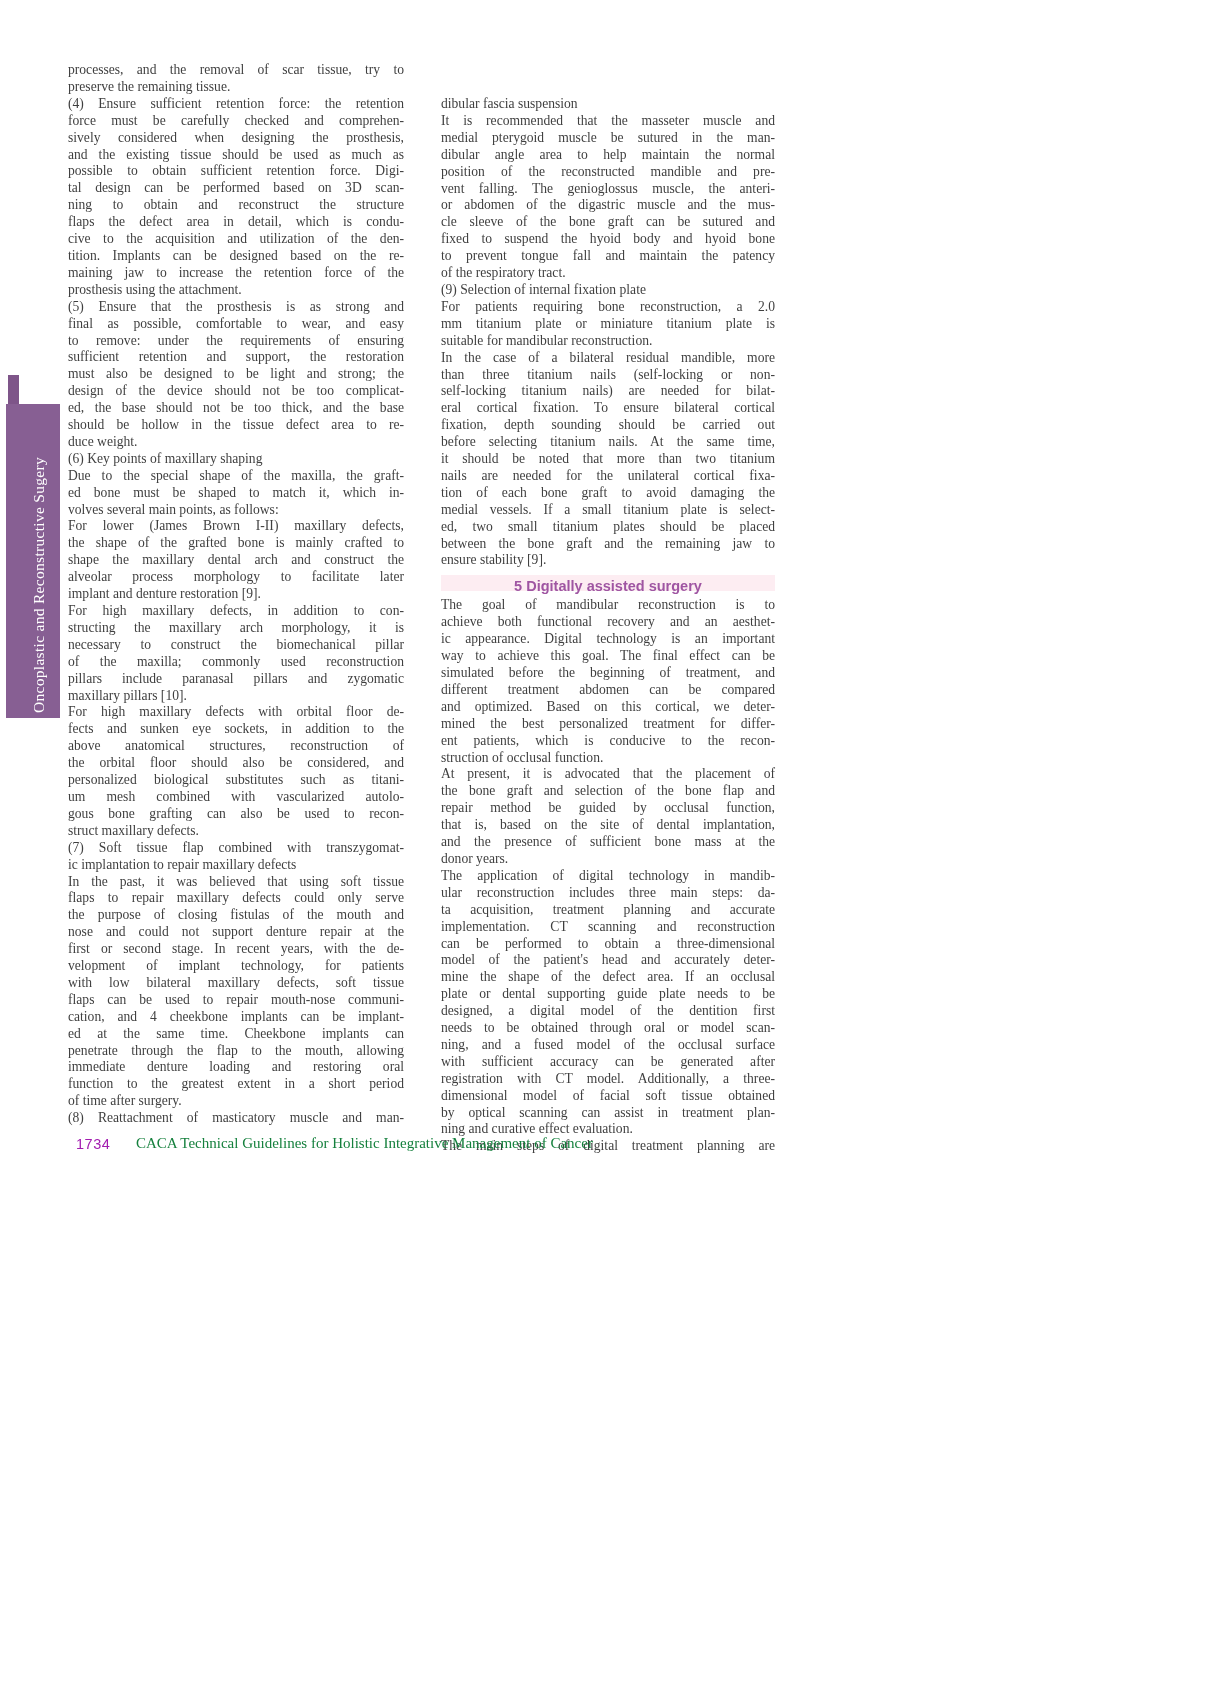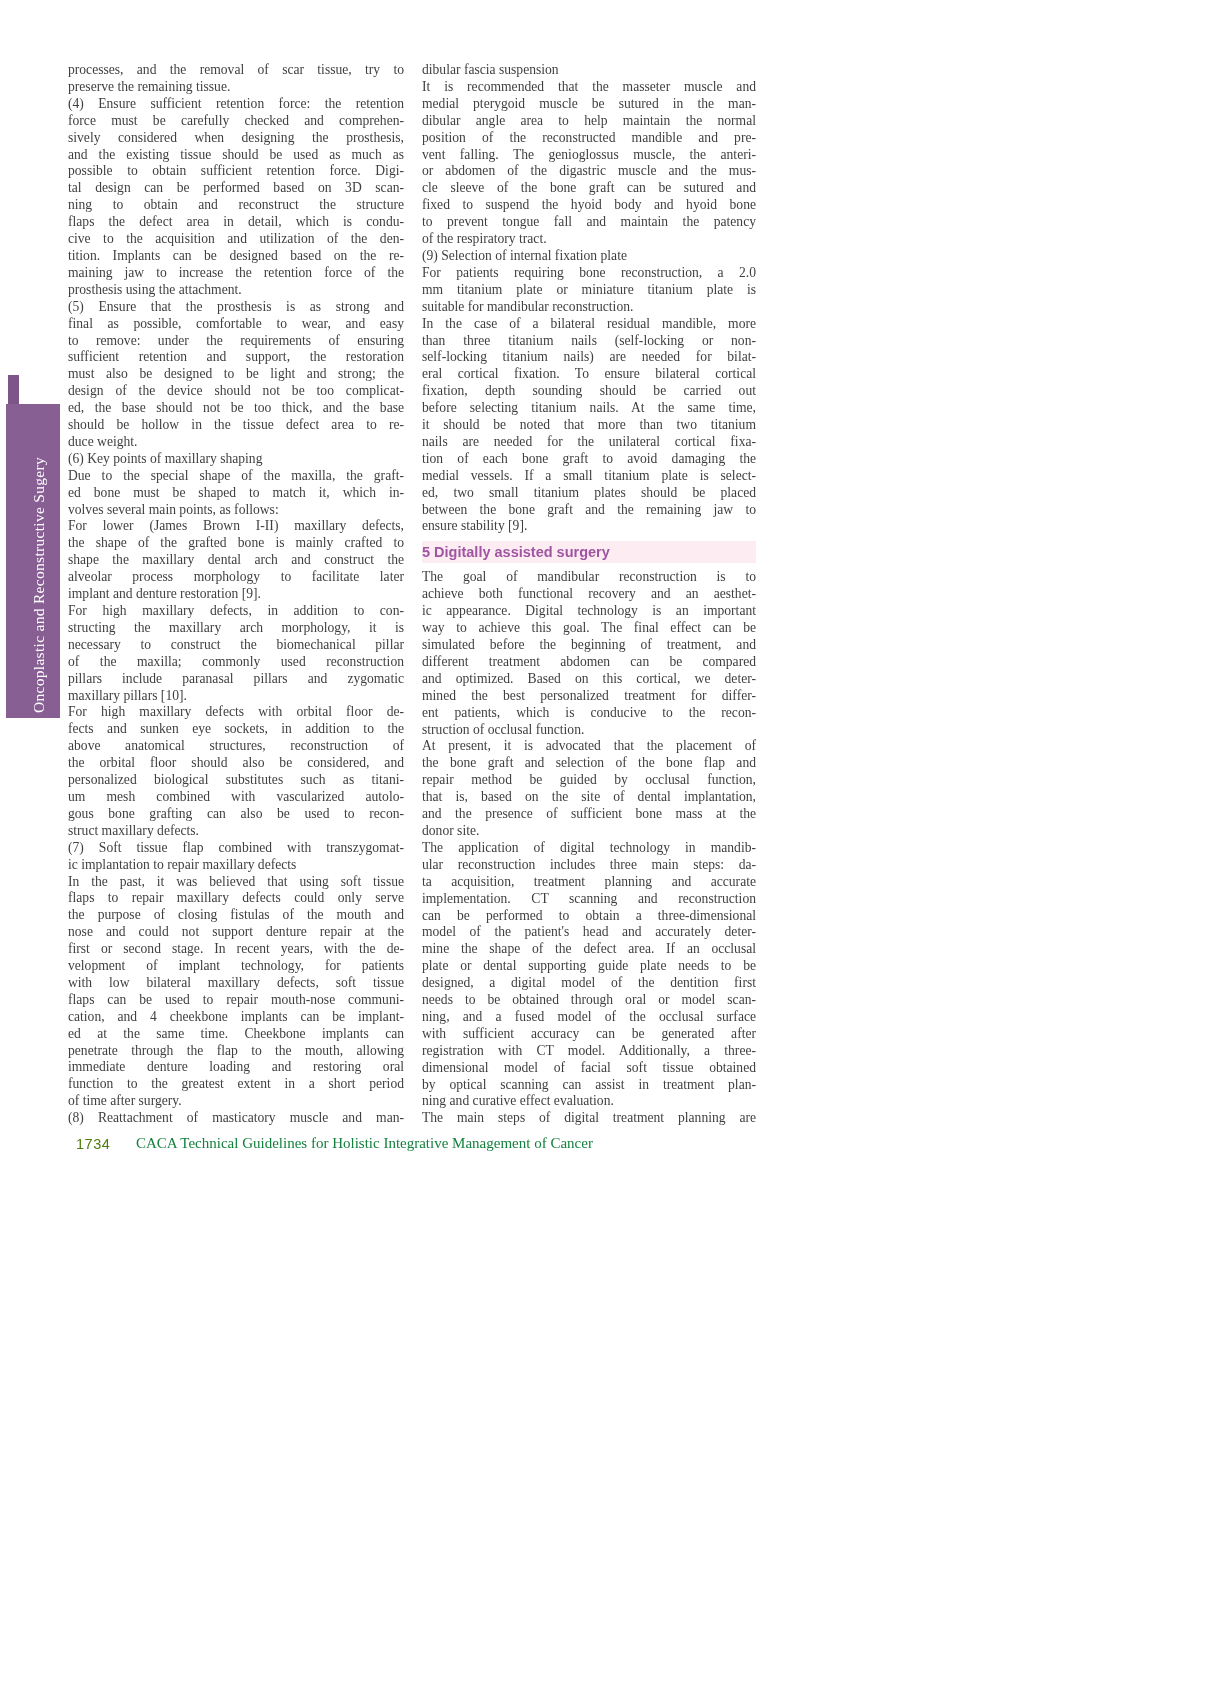--- a/index.html
+++ b/index.html
@@ -6,27 +6,27 @@
   #page {
     position:relative; width:1218px; height:1696px; background:#ffffff;
     font-family:"Liberation Serif", serif; color:var(--body_text,#3f3f3f);
     overflow:hidden;
   }
   .col {
     position:absolute; top:62px; font-size:13.6px; line-height:16.9px;
     color:var(--body_text,#3f3f3f);
   }
   #left-col  { left:68px;  width:336px; }
-  #right-col { left:422px; width:334px; }
+  #right-col { left:441px; width:334px;margin-top:34px; }
   .line { text-align:justify; text-align-last:justify; }
   .line.last { text-align-last:left; }
   .heading-band {
-    margin:6px 0; height:22px; line-height:22px;
+    margin:6px 0; height:16px; line-height:22px;
     background:var(--heading_bg,#fdedf2);
-    text-align:left;
+    text-align:center;
   }
   .heading-band span {
     font-family:"Liberation Sans", sans-serif; font-weight:bold;
     font-size:14.5px; color:var(--heading_text,#9f55a2);
   }
   .sidebar-tab {
     position:absolute; left:8px; top:375px; width:11px; height:29px;
     background:var(--sidebar_tab,#7e5589);
   }
   .sidebar-band {
@@ -34,21 +34,21 @@
     background:var(--sidebar,#875f93);
   }
   .sidebar-label {
     position:absolute; left:24px; top:309px;
     transform:rotate(-90deg); transform-origin:0 0;
     white-space:nowrap; color:#ffffff; font-size:15.5px;
     font-family:"Liberation Serif", serif; letter-spacing:0.3px;
   }
   #page-number {
     position:absolute; left:76px; top:1136px;
-    font-family:"Liberation Sans", sans-serif; font-size:14.5px; color:#4d7c0f;
+    font-family:"Liberation Sans", sans-serif; font-size:14.5px; color:#a21caf;
     letter-spacing:0.5px;
   }
   #footer-title {
     position:absolute; left:136px; top:1135px;
     font-family:"Liberation Serif", serif; font-size:15px; color:#15803d;
   }
 </style>
 </head>
 <body>
 
@@ -168,21 +168,21 @@
         <div class="line">different treatment abdomen can be compared</div>
         <div class="line">and optimized. Based on this cortical, we deter-</div>
         <div class="line">mined the best personalized treatment for differ-</div>
         <div class="line">ent patients, which is conducive to the recon-</div>
         <div class="line last">struction of occlusal function.</div>
         <div class="line">At present, it is advocated that the placement of</div>
         <div class="line">the bone graft and selection of the bone flap and</div>
         <div class="line">repair method be guided by occlusal function,</div>
         <div class="line">that is, based on the site of dental implantation,</div>
         <div class="line">and the presence of sufficient bone mass at the</div>
-        <div class="line last">donor site.</div>
+        <div class="line last">donor years.</div>
         <div class="line">The application of digital technology in mandib-</div>
         <div class="line">ular reconstruction includes three main steps: da-</div>
         <div class="line">ta acquisition, treatment planning and accurate</div>
         <div class="line">implementation. CT scanning and reconstruction</div>
         <div class="line">can be performed to obtain a three-dimensional</div>
         <div class="line">model of the patient's head and accurately deter-</div>
         <div class="line">mine the shape of the defect area. If an occlusal</div>
         <div class="line">plate or dental supporting guide plate needs to be</div>
         <div class="line">designed, a digital model of the dentition first</div>
         <div class="line">needs to be obtained through oral or model scan-</div>

